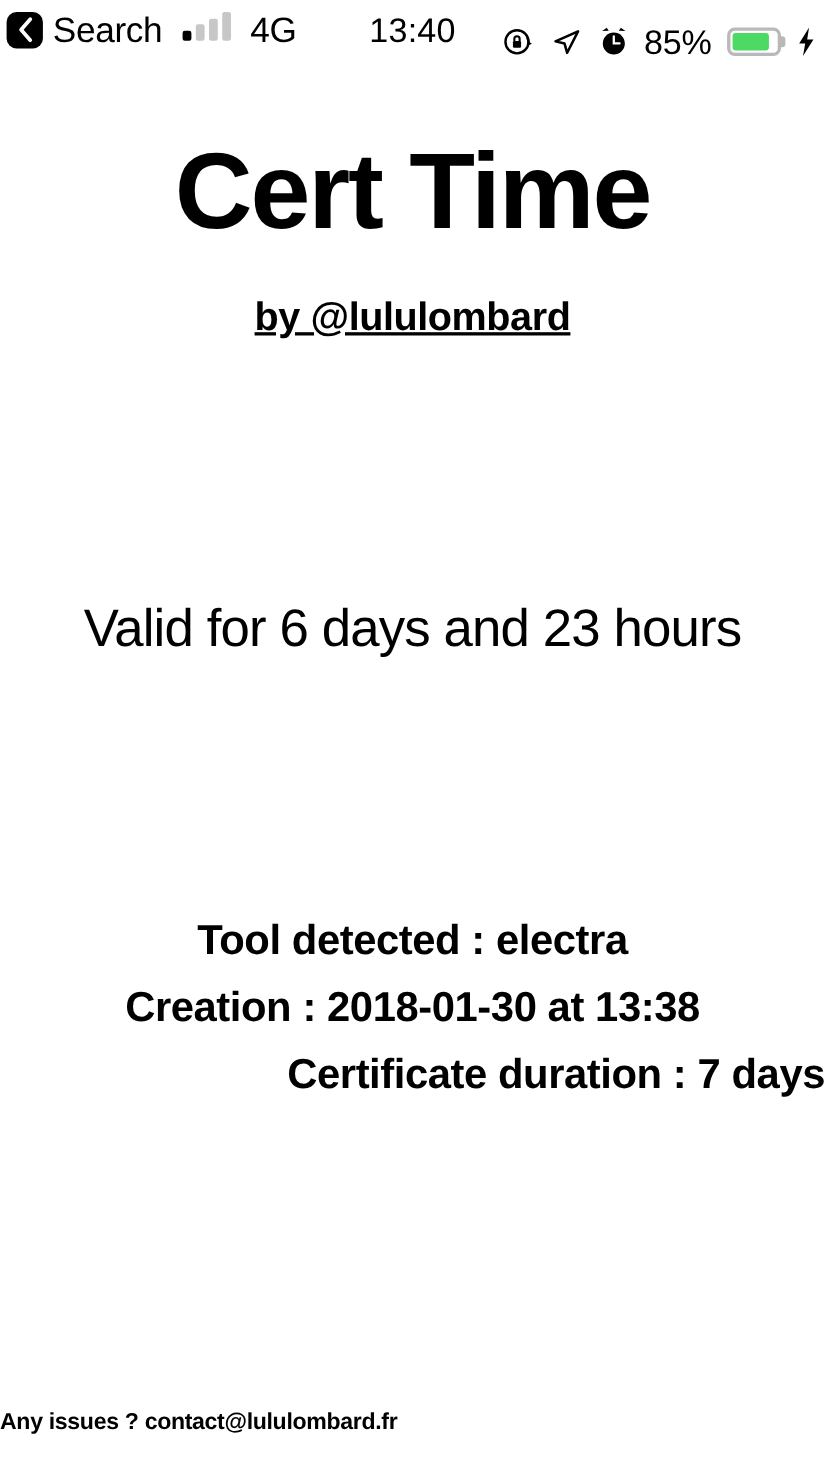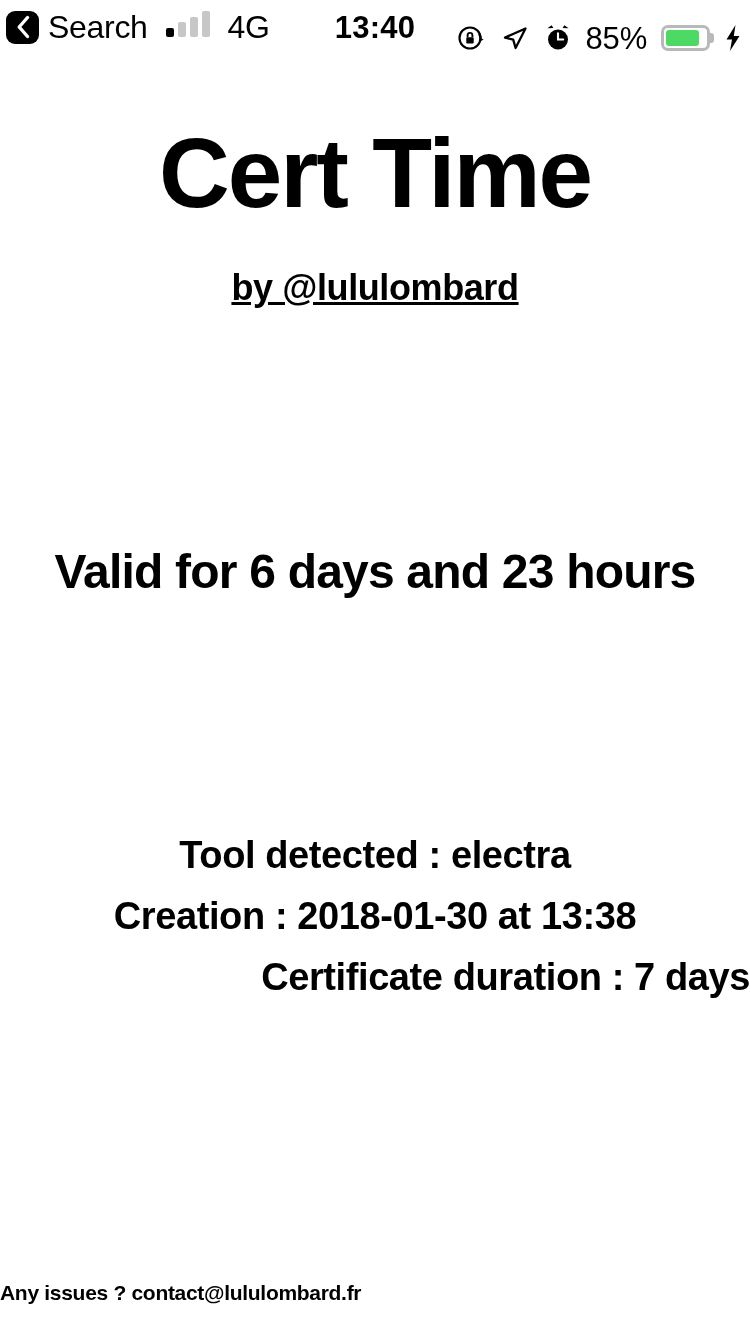--- a/index.html
+++ b/index.html
@@ -78,21 +78,21 @@
     margin-left: 18px;
     line-height: 1;
     letter-spacing: -0.3px;
   }
 
   .status-center {
     position: absolute;
     left: 0; right: 0;
     text-align: center;
     font-size: 31px;
-    font-weight: 700;
+    font-weight: 400;
     letter-spacing: 0.2px;
     line-height: 1;
     pointer-events: none;
   }
 
   .status-right {
     margin-left: auto;
     display: flex;
     align-items: center;
     padding-right: 8px;
@@ -156,21 +156,21 @@
     letter-spacing: -0.4px;
     line-height: 1.1;
     text-decoration: underline;
   }
   .validity {
     position: absolute;
     top: 546px;
     left: 0; right: 0;
     text-align: center;
     font-size: 48px;
-    font-weight: 700;
+    font-weight: 400;
     letter-spacing: -0.8px;
     line-height: 1.1;
   }
   .details {
     position: absolute;
     top: 836px;
     left: 0; right: 0;
     text-align: center;
   }
   .details .detail-row {

